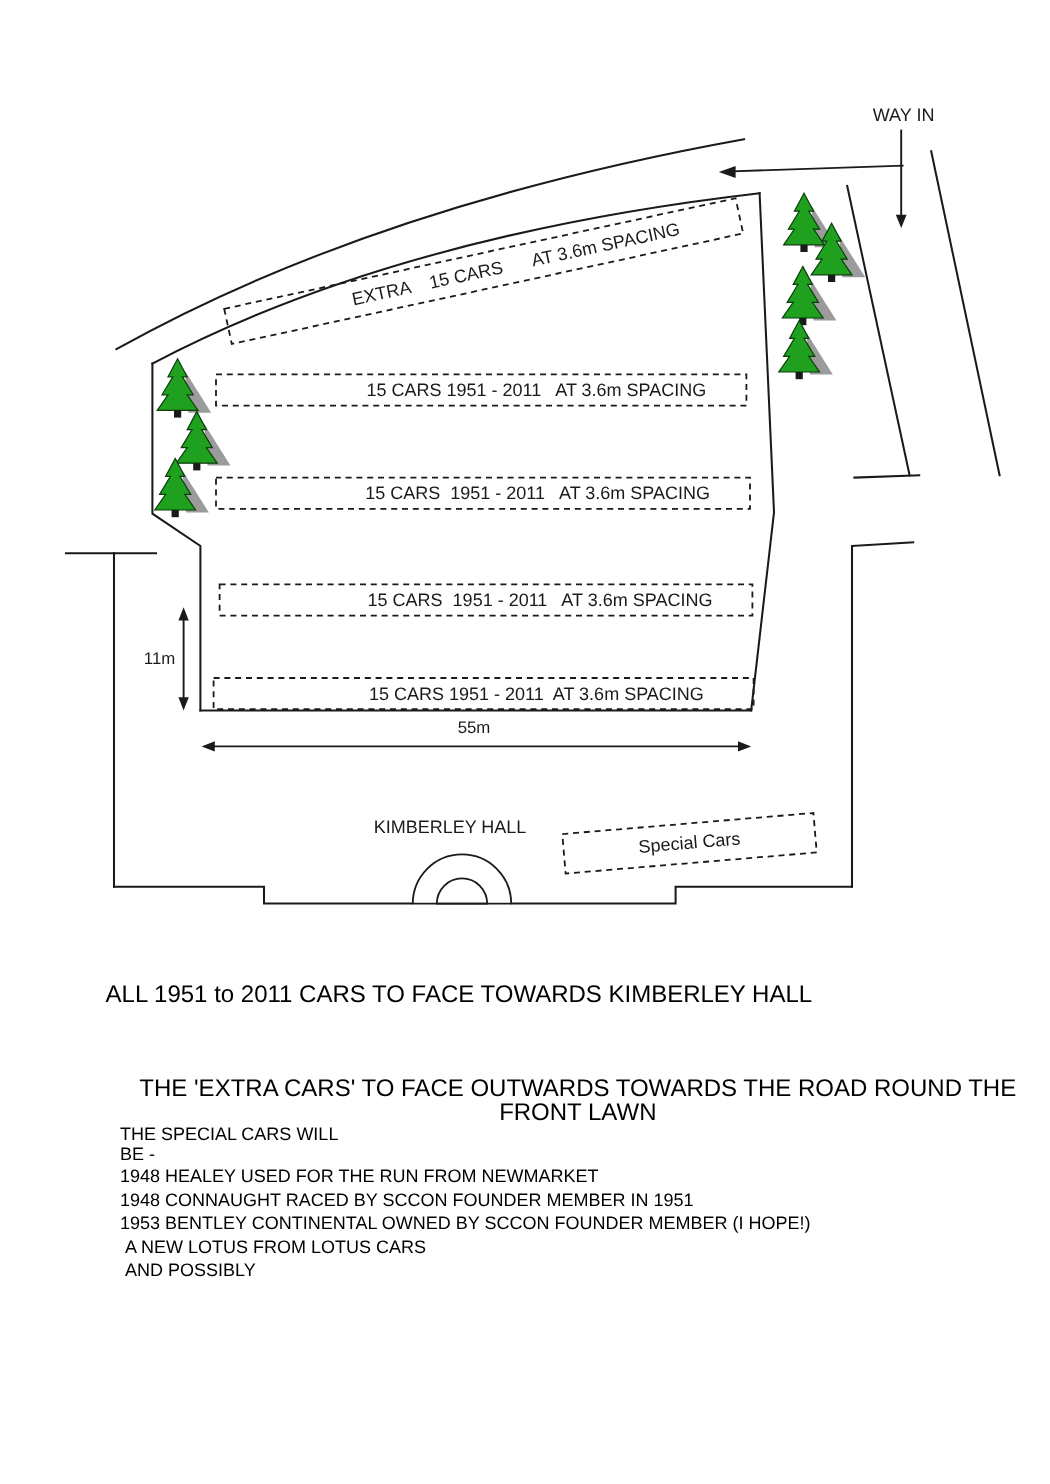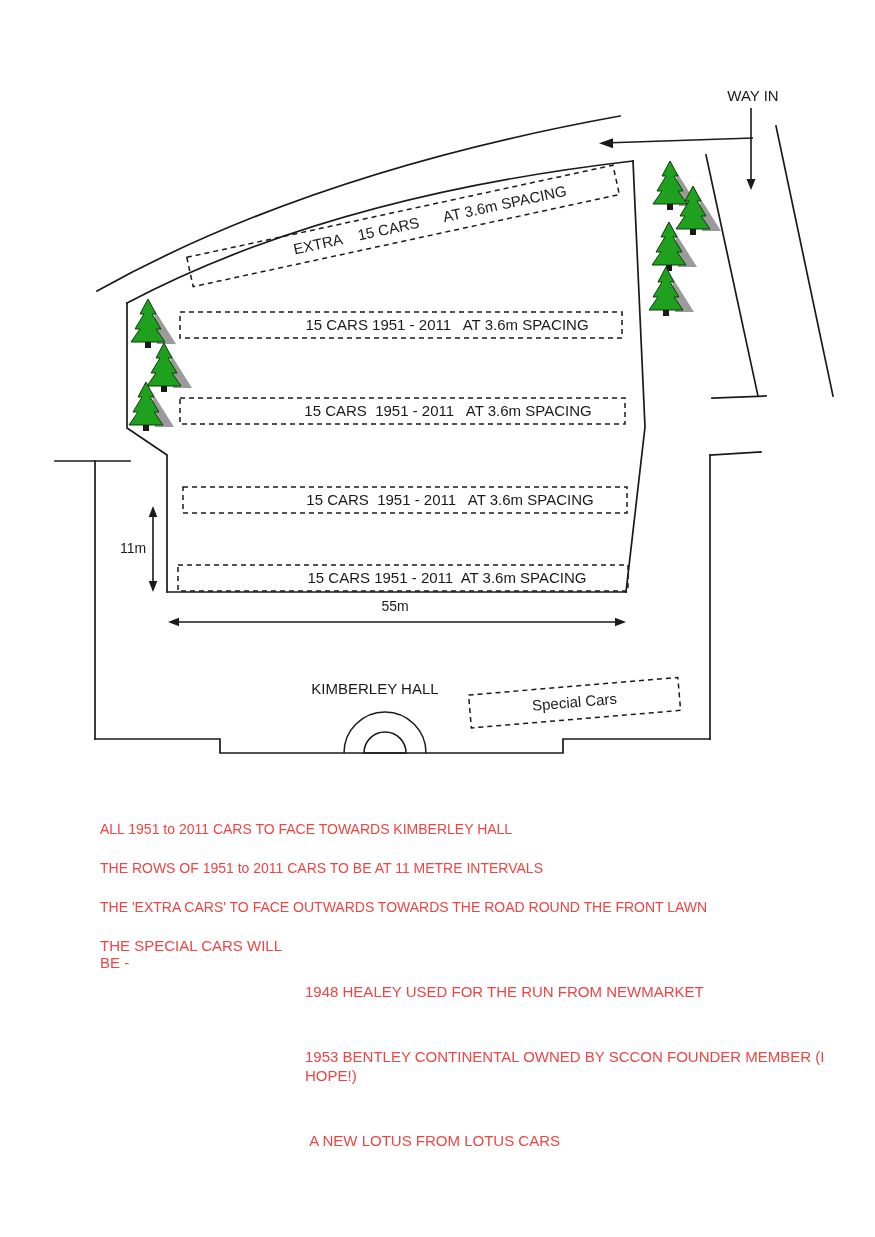--- a/index.html
+++ b/index.html
@@ -1,37 +1,38 @@
 <!DOCTYPE html>
 <html><head>
 <meta charset="utf-8">
 <style>
   html,body { margin:0; padding:0; background:#ffffff; }
   .page {
     position:relative; width:875px; height:1194px; background:#ffffff;
-    font-family:"Liberation Sans", sans-serif; color:#ef4444; overflow:hidden;
+    font-family:"Liberation Sans", sans-serif; color:#000000; overflow:hidden;
   }
   .plan-svg { position:absolute; top:0; left:0; }
   .plan-svg text {
     font-family:"Liberation Sans", sans-serif; font-size:15px; fill:#1a1a1a;
     white-space:pre;
   }
   .plan-svg text.dim { font-size:14px; }
   .solid   { fill:none; stroke:#1a1a1a; stroke-width:1.7; stroke-linecap:square; }
   .thin    { fill:none; stroke:#1a1a1a; stroke-width:1.5; }
   .dashed  { fill:none; stroke:#1a1a1a; stroke-width:1.5; stroke-dasharray:5 4; }
   .arrowline { fill:none; stroke:#1a1a1a; stroke-width:1.6; }
   .arrowhead { fill:#1a1a1a; stroke:none; }
   .note {
-    position:absolute; left:100px; font-size:14px; line-height:19.6px;
+    position:absolute; left:88px; font-size:20px; line-height:19.6px;
     white-space:pre-wrap;
+    text-align:center;
   }
-  .special-row { position:absolute; left:100px; top:937px; display:flex; font-size:15px; }
+  .special-row { position:absolute; left:100px; top:937px; display:flex; font-size:15px;flex-direction:column; }
   .special-heading { width:205px; flex:none; white-space:pre-wrap; }
-  .special-list div { line-height:19.6px; white-space:pre-wrap;margin-top:45px; }
+  .special-list div { line-height:19.6px; white-space:pre-wrap; }
 </style>
 </head>
 <body>
 
 <div class="page">
 
   <svg class="plan-svg" width="875" height="790" viewBox="0 0 875 790" xmlns="http://www.w3.org/2000/svg">
 
     <defs>
       <g id="tree">
@@ -113,26 +114,26 @@
     <use href="#tree" transform="translate(693,210)"></use>
     <use href="#tree" transform="translate(669,246)"></use>
     <use href="#tree" transform="translate(666,291)"></use>
 
     <use href="#tree" transform="translate(148,323)"></use>
     <use href="#tree" transform="translate(164,367)"></use>
     <use href="#tree" transform="translate(146,406)"></use>
   </svg>
 
   <div class="note" style="top:820px;">ALL 1951 to 2011 CARS TO FACE TOWARDS KIMBERLEY HALL</div>
-  <div class="note" style="top:859px;">THE ROWS OF 1951 to 2011 CARS TO BE AT 11 METRE INTERVALS</div>
   <div class="note" style="top:898px;">THE 'EXTRA CARS' TO FACE OUTWARDS TOWARDS THE ROAD ROUND THE FRONT LAWN</div>
 
   <div class="special-row">
     <div class="special-heading">THE SPECIAL CARS WILL BE -</div>
     <div class="special-list">
       <div>1948 HEALEY USED FOR THE RUN FROM NEWMARKET</div>
+      <div>1948 CONNAUGHT RACED BY SCCON FOUNDER MEMBER IN 1951</div>
       <div>1953 BENTLEY CONTINENTAL OWNED BY SCCON FOUNDER MEMBER (I HOPE!)</div>
       <div> A NEW LOTUS FROM LOTUS CARS</div>
       <div> AND POSSIBLY</div>
     </div>
   </div>
 
 </div>
 
 </body></html>

